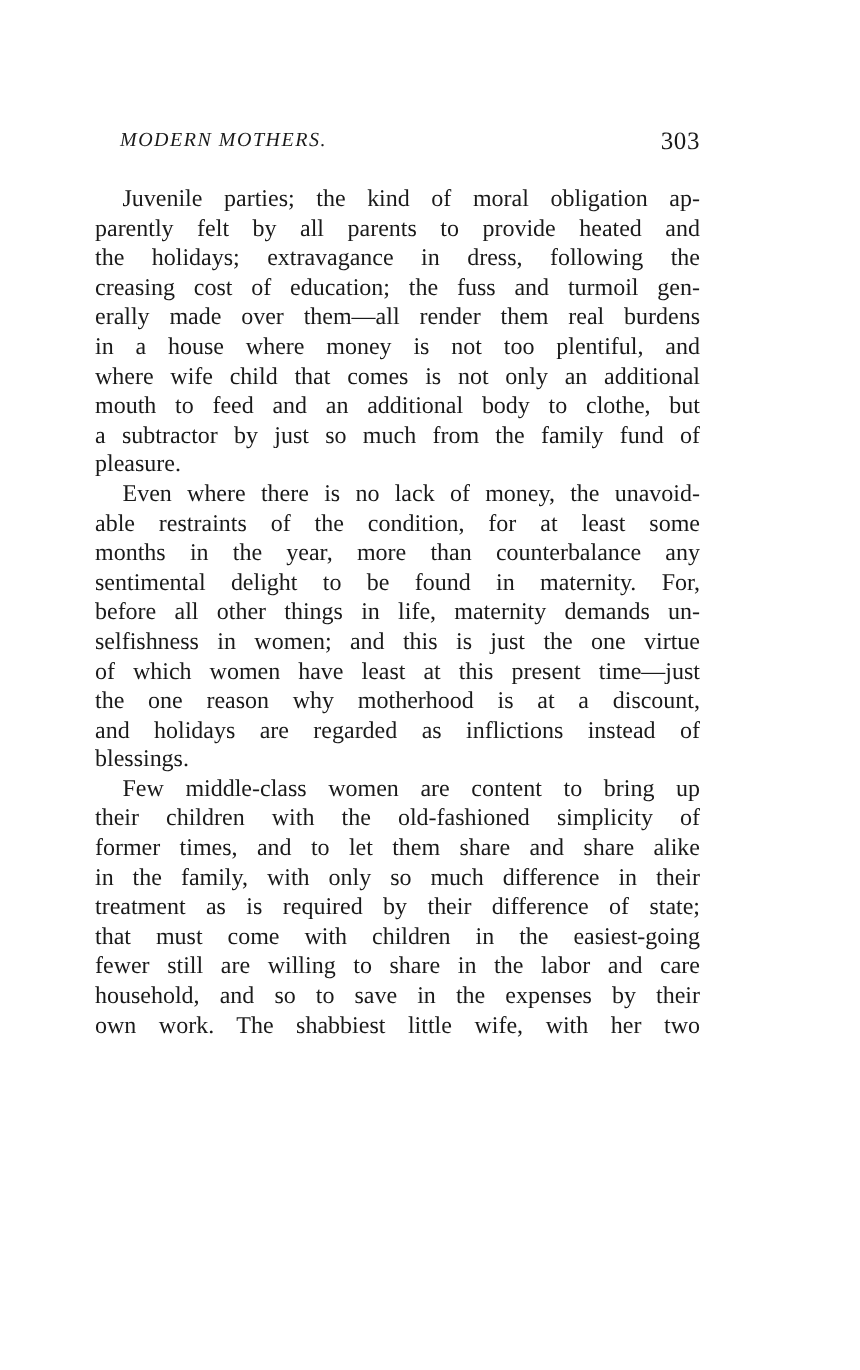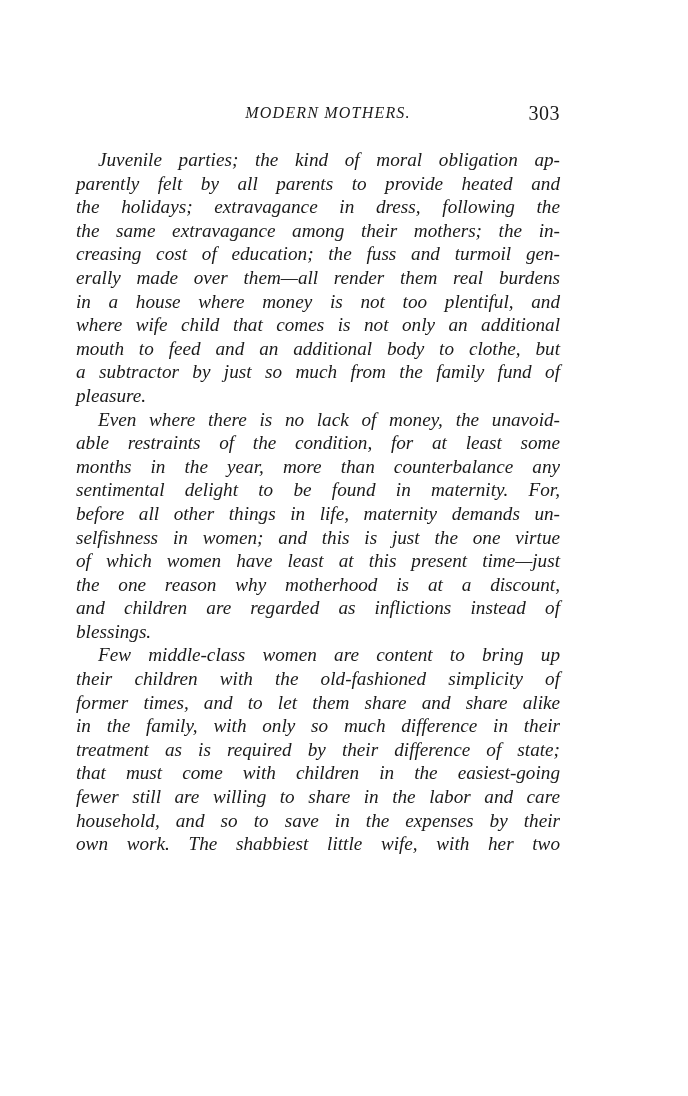--- a/index.html
+++ b/index.html
@@ -24,21 +24,20 @@
     .running-head {
       position: relative;
       height: 30px;
       margin-bottom: 18px;
     }
     .running-title {
       position: absolute;
       left: 0;
       right: 0;
       top: 4px;
-      text-align: center;
       font-style: italic;
       font-size: 16px;
       letter-spacing: 1.2px;
       padding-left: 20px;
     }
     .page-number {
       position: absolute;
       right: 0;
       top: 2px;
       font-size: 20px;
@@ -47,21 +46,20 @@
     .body-text {
       font-size: 19.2px;
       line-height: 23.6px;
     }
     .line {
       display: block;
       white-space: nowrap;
       text-align: justify;
       text-align-last: justify;
       height: 23.6px;
-      font-style: italic;
     }
     .line.last {
       text-align-last: left;
     }
     .line.indent {
       padding-left: 22px;
     }
   </style>
 </head>
 <body>
@@ -71,40 +69,39 @@
     <span class="running-title">MODERN MOTHERS.</span>
     <span class="page-number">303</span>
   </div>
 
   <div class="body-text">
 
     <div>
       <span class="line indent">Juvenile parties; the kind of moral obligation ap-</span>
       <span class="line">parently felt by all parents to provide heated and</span>
       <span class="line">the holidays; extravagance in dress, following the</span>
-      <span class="line">the same extravagance among their mothers; the in-</span>
       <span class="line">creasing cost of education; the fuss and turmoil gen-</span>
       <span class="line">erally made over them—all render them real burdens</span>
       <span class="line">in a house where money is not too plentiful, and</span>
       <span class="line">where wife child that comes is not only an additional</span>
       <span class="line">mouth to feed and an additional body to clothe, but</span>
       <span class="line">a subtractor by just so much from the family fund of</span>
       <span class="line last">pleasure.</span>
     </div>
 
     <div>
       <span class="line indent">Even where there is no lack of money, the unavoid-</span>
       <span class="line">able restraints of the condition, for at least some</span>
       <span class="line">months in the year, more than counterbalance any</span>
       <span class="line">sentimental delight to be found in maternity.  For,</span>
       <span class="line">before all other things in life, maternity demands un-</span>
       <span class="line">selfishness in women; and this is just the one virtue</span>
       <span class="line">of which women have least at this present time—just</span>
       <span class="line">the one reason why motherhood is at a discount,</span>
-      <span class="line">and children are regarded as inflictions instead of</span>
+      <span class="line">and holidays are regarded as inflictions instead of</span>
       <span class="line last">blessings.</span>
     </div>
 
     <div>
       <span class="line indent">Few middle-class women are content to bring up</span>
       <span class="line">their children with the old-fashioned simplicity of</span>
       <span class="line">former times, and to let them share and share alike</span>
       <span class="line">in the family, with only so much difference in their</span>
       <span class="line">treatment as is required by their difference of state;</span>
       <span class="line">that must come with children in the easiest-going</span>

